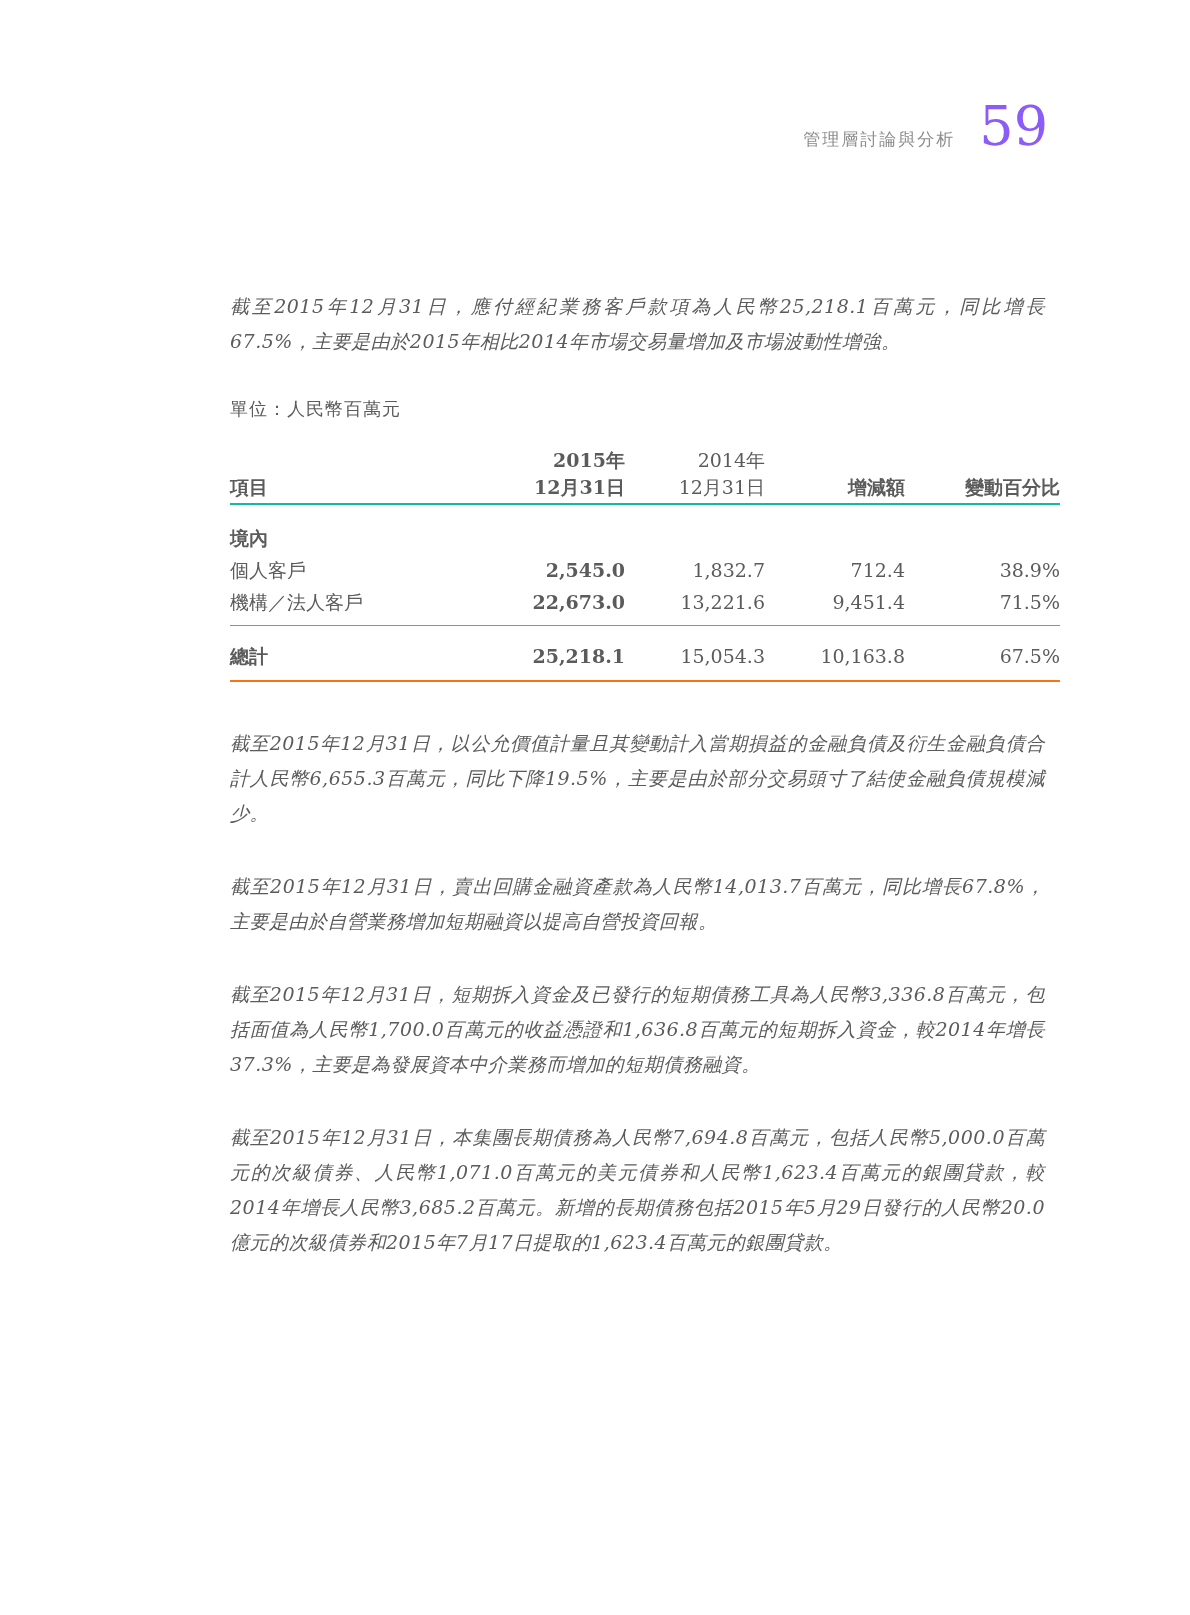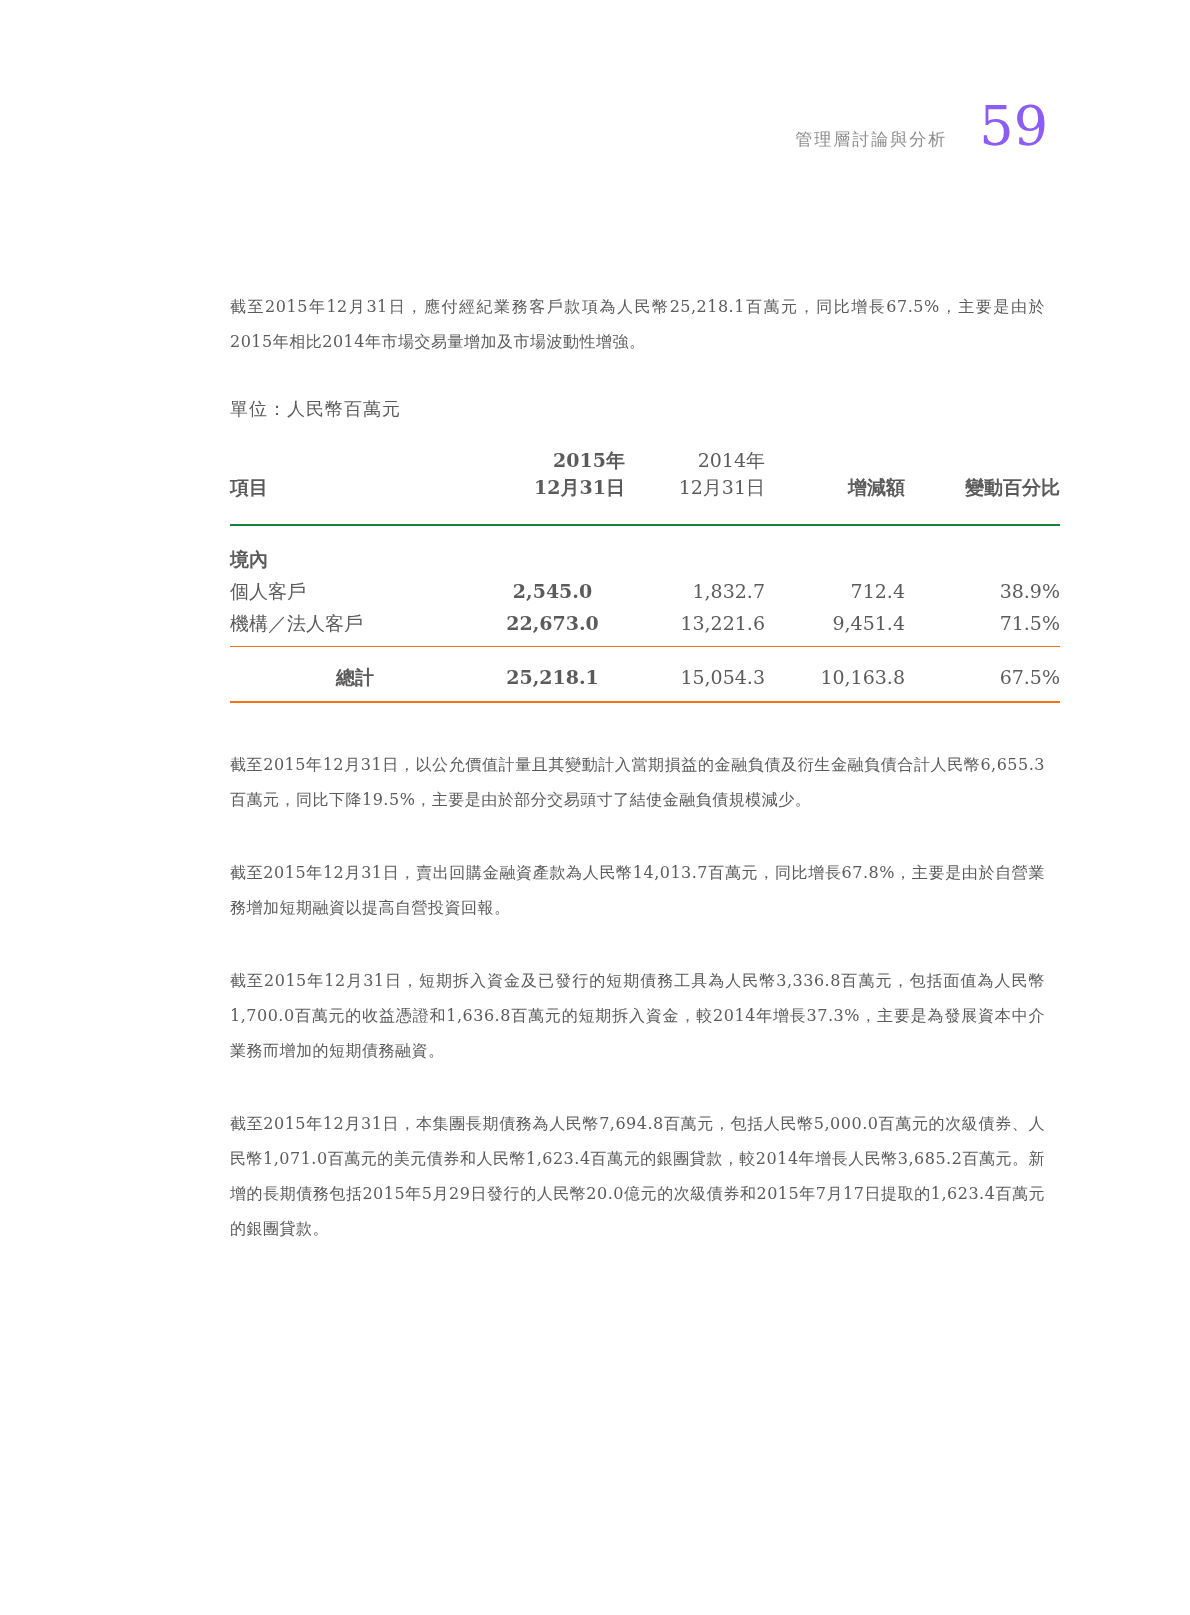--- a/index.html
+++ b/index.html
@@ -14,45 +14,46 @@
   }
   .page { width: 1190px; min-height: 1615px; position: relative; }
 
   
   .page-header {
     padding-top: 100px;
     padding-right: 142px;
     display: flex;
     justify-content: flex-end;
     align-items: baseline;
-    gap: 32px;
+    gap: 24px;
   }
   .section-title {
     font-size: 17px;
     color: #8b8b8b;
     letter-spacing: 2px;
   }
   .page-number {
     font-size: 54px;
     font-weight: 400;
     color: #8b5cf6;
     line-height: 1;
   }
 
   
   .content {
     margin: 135px 130px 0 230px;
     width: 830px;
   }
   .para {
-    font-size: 16px;
+    font-size: 19px;
     line-height: 35px;
     text-align: justify;
     margin: 0 15px 38px 0;
     letter-spacing: 0.5px;
+    font-style: italic;
   }
   .unit-note {
     font-size: 18px;
     margin: 4px 0 26px 0;
     letter-spacing: 1px;
   }
 
   
   table.data-table {
     width: 100%;
@@ -63,38 +64,38 @@
   }
   .data-table col.c-label { width: 250px; }
   .data-table col.c-2015  { width: 145px; }
   .data-table col.c-2014  { width: 140px; }
   .data-table col.c-chg   { width: 140px; }
   .data-table col.c-pct   { width: 155px; }
 
   .data-table th {
     font-weight: bold;
     vertical-align: bottom;
-    padding: 0 0 23px 0;
-    border-bottom: 2px solid #15803d;
+    padding: 0 0 2px 0;
+    border-bottom: 2px solid #14b8a6;
     line-height: 27px;
   }
   .data-table th.normal { font-weight: normal; }
   .data-table th .h-line { display: block; }
   .data-table .num { text-align: right; }
   .data-table .lbl { text-align: left; }
 
   .data-table td { padding: 3px 0; line-height: 26px; }
   .data-table tr.section-row td { padding-top: 20px; font-weight: bold; }
   .data-table tr.last-data-row td { border-bottom: 1px solid #f97316; padding-bottom: 10px; }
   .data-table tr.total-row td {
     padding-top: 17px;
     padding-bottom: 11px;
     border-bottom: 2px solid #f97316;
   }
-  .data-table td.bold { font-weight: bold; text-align: center; }
+  .data-table td.bold { font-weight: bold; }
 </style>
 </head>
 <body>
 
 <div class="page">
 
   <header class="page-header">
     <span class="section-title">管理層討論與分析</span>
     <span class="page-number">59</span>
   </header>

